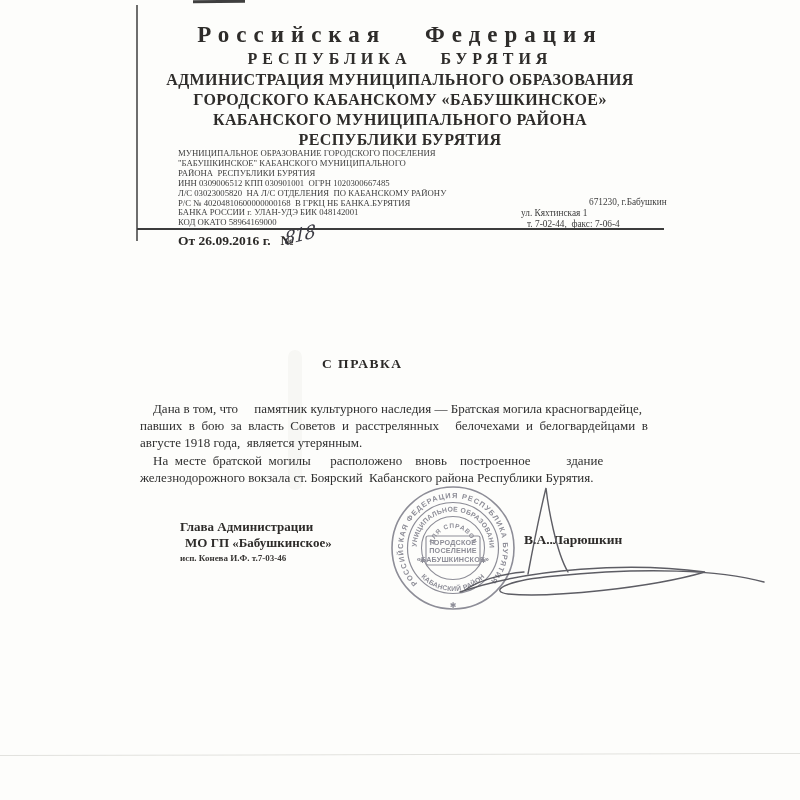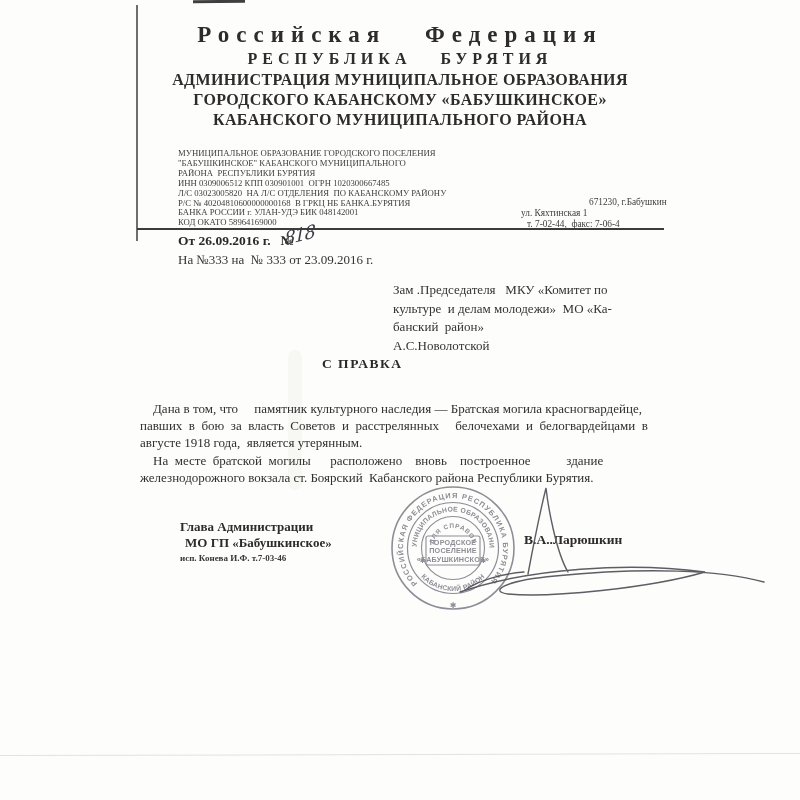--- a/index.html
+++ b/index.html
@@ -74,23 +74,24 @@
 <div class="page">
 
   <div class="scan-top-tick"></div>
   <div class="scan-left-line"></div>
   <div class="scan-bottom-line"></div>
   <div class="scan-smudge"></div>
 
   <header class="letterhead">
     <div class="lh1">Российская  Федерация</div>
     <div class="lh2">РЕСПУБЛИКА  БУРЯТИЯ</div>
-    <div class="lh3">АДМИНИСТРАЦИЯ  МУНИЦИПАЛЬНОЕ ОБРАЗОВАНИЯ</div>
+    <div class="lh3">АДМИНИСТРАЦИЯ  МУНИЦИПАЛЬНОГО ОБРАЗОВАНИЯ</div>
     <div class="lh3">ГОРОДСКОГО КАБАНСКОМУ «БАБУШКИНСКОЕ»</div>
     <div class="lh3">КАБАНСКОГО  МУНИЦИПАЛЬНОГО  РАЙОНА</div>
+    <div class="lh3">РЕСПУБЛИКИ БУРЯТИЯ</div>
   </header>
 
   <div class="req-block">
     <div class="req-line">МУНИЦИПАЛЬНОЕ ОБРАЗОВАНИЕ ГОРОДСКОГО ПОСЕЛЕНИЯ</div>
     <div class="req-line">"БАБУШКИНСКОЕ" КАБАНСКОГО МУНИЦИПАЛЬНОГО</div>
     <div class="req-line">РАЙОНА  РЕСПУБЛИКИ БУРЯТИЯ</div>
     <div class="req-line">ИНН 0309006512 КПП 030901001  ОГРН 1020300667485</div>
     <div class="req-line">Л/С 03023005820  НА Л/С ОТДЕЛЕНИЯ  ПО КАБАНСКОМУ РАЙОНУ</div>
     <div class="req-line">Р/С № 40204810600000000168  В ГРКЦ НБ БАНКА.БУРЯТИЯ</div>
     <div class="req-line">БАНКА РОССИИ г. УЛАН-УДЭ БИК 048142001</div>
@@ -98,26 +99,21 @@
   </div>
 
   <div class="addr-line addr1">671230, г.Бабушкин</div>
   <div class="addr-line addr2">ул. Кяхтинская 1</div>
   <div class="addr-line addr3">т. 7-02-44,  факс: 7-06-4</div>
 
   <div class="h-rule"></div>
 
   <div class="ref-date">От 26.09.2016 г.   №</div>
   <div class="handwritten">818</div>
-  <div class="ref-reply">На №333 на  № 333 от 23.09.2016 г.</div>
 
-  <div class="addressee">Зам .Председателя   МКУ «Комитет по
-культуре  и делам молодежи»  МО «Ка-
-банский  район»
-А.С.Новолотской</div>
 
   <div class="doc-title">С ПРАВКА</div>
 
   <div class="body-text">
     <p>    Дана в том, что     памятник культурного наследия — Братская могила красногвардейце,
 павших  в  бою  за  власть  Советов  и  расстрелянных     белочехами  и  белогвардейцами  в
 августе 1918 года,  является утерянным.</p>
     <p>    На  месте  братской  могилы      расположено    вновь    построенное           здание
 железнодорожного вокзала ст. Боярский  Кабанского района Республики Бурятия.</p>
   </div>

